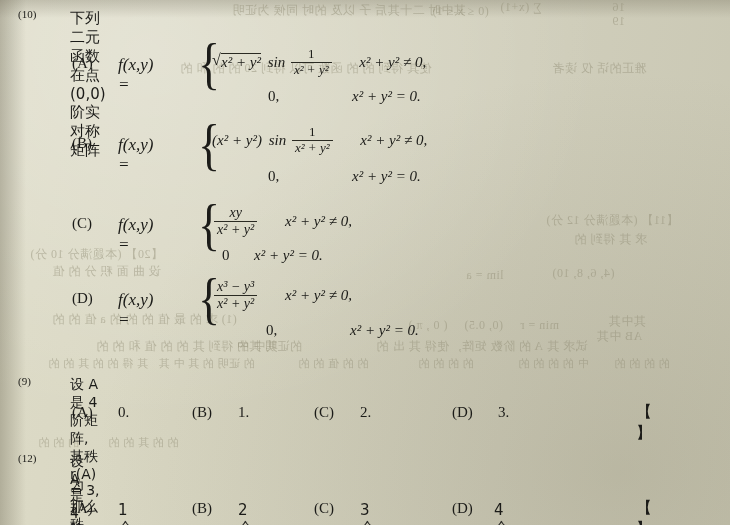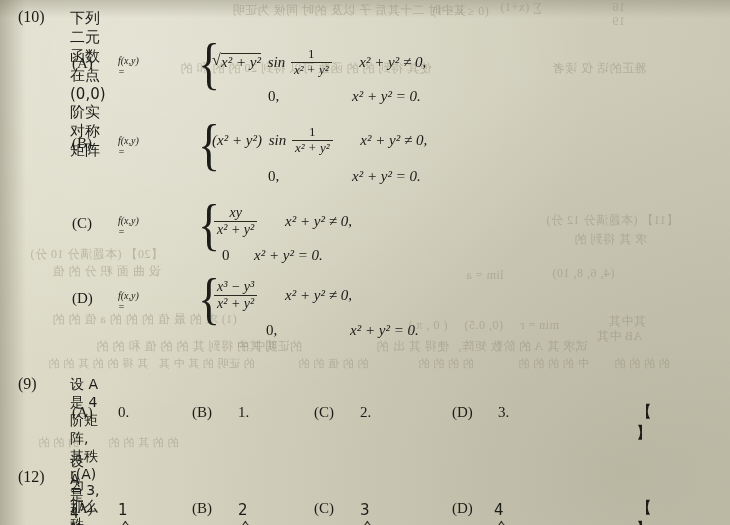--- a/index.html
+++ b/index.html
@@ -41,33 +41,33 @@
     transform:scaleX(-1);
     white-space:nowrap;
     font-family:"Liberation Serif", serif;
     pointer-events:none;
   }
   .ghost.g-small{font-size:11px;}
 
   .q{position:absolute;}
   .qnum{
     position:absolute;
-    font-size:16px;
+    font-size:11px;
     letter-spacing:0px;
   }
   .qtext{
     position:absolute;
     font-size:15px;
   }
   .cn{font-family:"DejaVu Sans", sans-serif;font-size:14px;}
   .ital{font-style:italic;font-family:"Liberation Serif",serif;}
 
   
   .opt-label{position:absolute;font-size:15px;}
-  .fxy{position:absolute;font-size:10px;font-style:italic;}
+  .fxy{position:absolute;font-size:17px;font-style:italic;}
 
   
   .brace{
     position:absolute;
     font-size:46px;
     line-height:1;
     font-family:"Liberation Serif", serif;
     transform:scaleY(1.22);
     transform-origin:center;
   }
@@ -228,21 +228,21 @@
     <div class="opt-label" style="left:314px;top:404px;">(C)</div>
     <div class="opt-label" style="left:360px;top:404px;">2.</div>
 
     <div class="opt-label" style="left:452px;top:404px;">(D)</div>
     <div class="opt-label" style="left:498px;top:404px;">3.</div>
 
     <div class="bracket" style="left:636px;top:402px;">【      】</div>
   </div>
 
   <div class="q">
-    <div class="qnum" style="left:18px;top:468px;text-align:right;">(12)</div>
+    <div class="qnum" style="left:18px;top:452px;text-align:right;">(12)</div>
     <div class="qtext cn" style="left:70px;top:453px;">设 A 是 4 阶实对称矩阵, 满足 A⁴ = E, 若 A 与数量矩阵不相似, 那么 A 的不同特征值的个数</div>
     <div class="qtext cn" style="left:70px;top:476px;">为</div>
 
     <div class="opt-label" style="left:72px;top:500px;">(A)</div>
     <div class="opt-label cn" style="left:118px;top:501px;">1 个.</div>
 
     <div class="opt-label" style="left:192px;top:500px;">(B)</div>
     <div class="opt-label cn" style="left:238px;top:501px;">2 个.</div>
 
     <div class="opt-label" style="left:314px;top:500px;">(C)</div>

